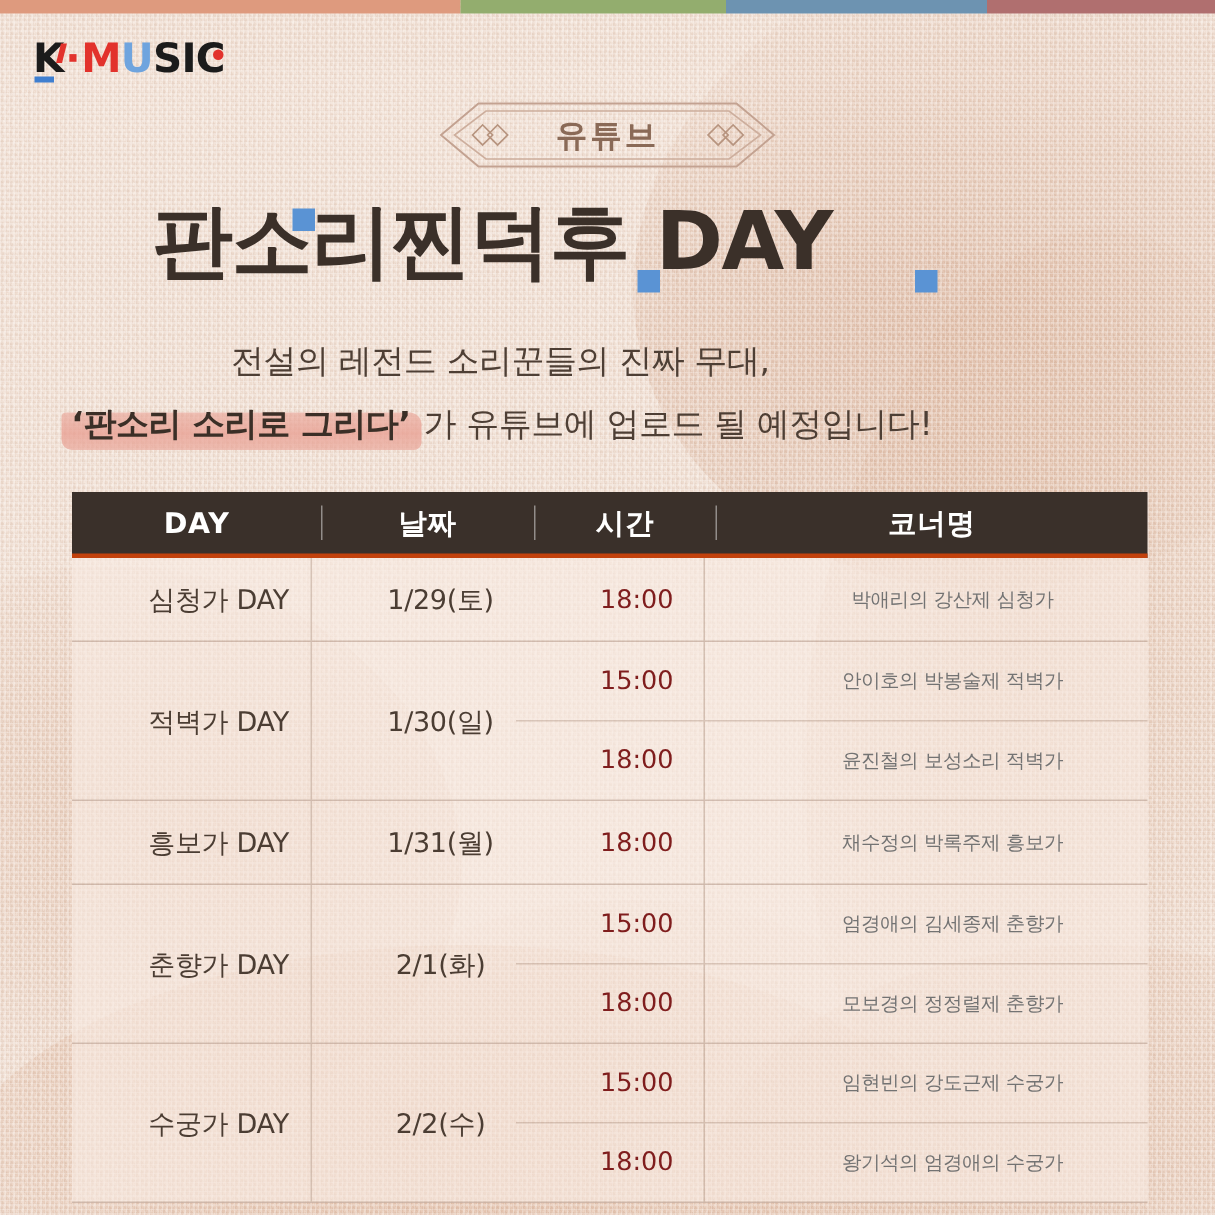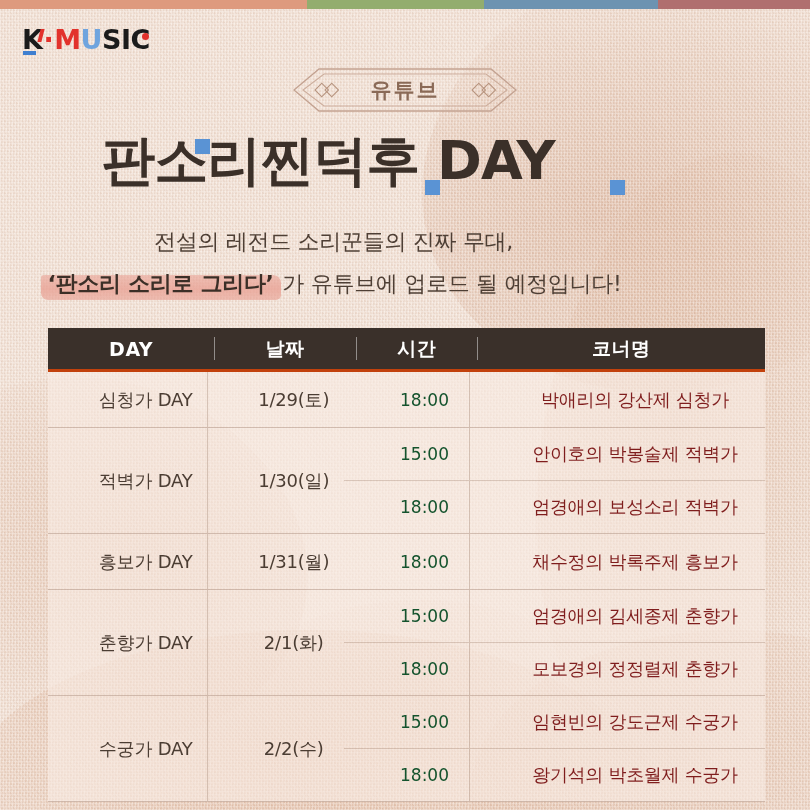--- a/index.html
+++ b/index.html
@@ -258,22 +258,22 @@
     padding-left:36px;
   }
   .cell + .cell::before {
     content:"";
     position:absolute; left:0; top:0; bottom:0;
     width:1px; background:rgba(150,116,96,.34);
   }
 
   .c-day    { font-size:18px; color:#4b3d33; letter-spacing:-.2px; }
   .c-date   { font-size:18px; color:#4b3d33; letter-spacing:-.2px; }
-  .c-time   { font-size:17px; color:#14532d; }
-  .c-corner { font-size:18px; color:#7f1d1d; letter-spacing:-.3px; }
+  .c-time   { font-size:17px; color:#7f1d1d; }
+  .c-corner { font-size:13px; color:#737373; letter-spacing:-.3px; }
 
   
   .slots { display:flex; flex-direction:column; flex:1; }
   .slot  { display:flex; flex:1; }
   .slot + .slot { border-top:1px solid rgba(150,116,96,.30); }
   .slot .cell { }
 
   .h-single { height:56px; }
   .h-double { height:106px; }
 </style>
@@ -358,21 +358,21 @@
         <div class="trow h-double">
           <div class="cell c-day col-day">적벽가 DAY</div>
           <div class="cell c-date col-date">1/30(일)</div>
           <div class="slots">
             <div class="slot">
               <div class="cell c-time col-time">15:00</div>
               <div class="cell c-corner col-corner">안이호의 박봉술제 적벽가</div>
             </div>
             <div class="slot">
               <div class="cell c-time col-time">18:00</div>
-              <div class="cell c-corner col-corner">엄경애의 보성소리 적벽가</div>
+              <div class="cell c-corner col-corner">윤진철의 보성소리 적벽가</div>
             </div>
           </div>
         </div>
         <div class="trow h-single">
           <div class="cell c-day col-day">흥보가 DAY</div>
           <div class="cell c-date col-date">1/31(월)</div>
           <div class="slots">
             <div class="slot">
               <div class="cell c-time col-time">18:00</div>
               <div class="cell c-corner col-corner">채수정의 박록주제 흥보가</div>
@@ -396,20 +396,20 @@
         <div class="trow h-double">
           <div class="cell c-day col-day">수궁가 DAY</div>
           <div class="cell c-date col-date">2/2(수)</div>
           <div class="slots">
             <div class="slot">
               <div class="cell c-time col-time">15:00</div>
               <div class="cell c-corner col-corner">임현빈의 강도근제 수궁가</div>
             </div>
             <div class="slot">
               <div class="cell c-time col-time">18:00</div>
-              <div class="cell c-corner col-corner">왕기석의 박초월제 수궁가</div>
+              <div class="cell c-corner col-corner">왕기석의 엄경애의 수궁가</div>
             </div>
           </div>
         </div>
       </div>
   </div>
 
 </div>
 
 </body></html>

